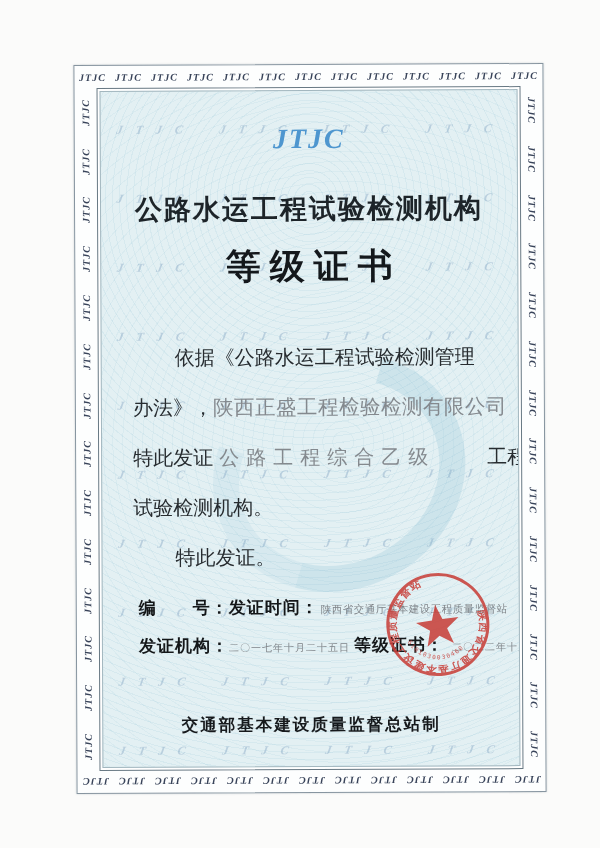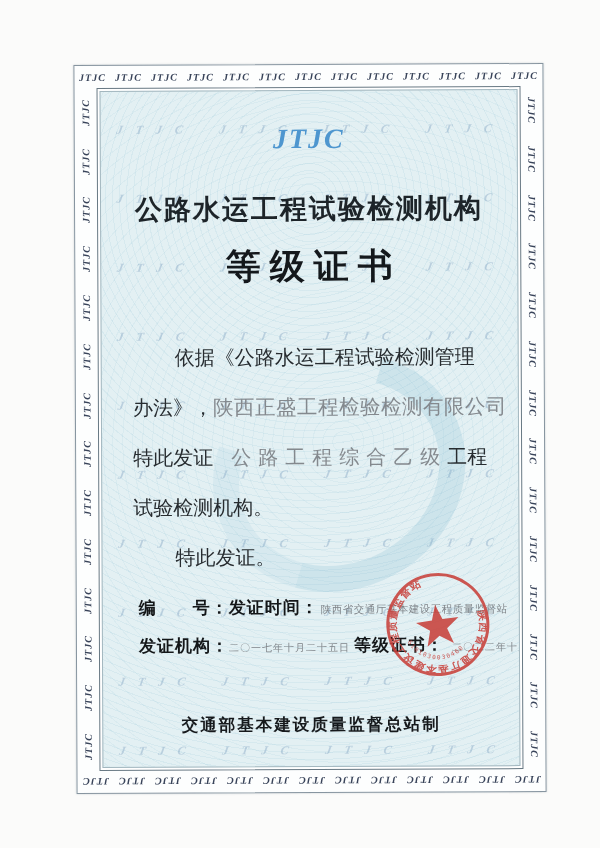--- a/index.html
+++ b/index.html
@@ -57,22 +57,22 @@
         color:#4e96cf; font:bold italic 28px "Liberation Serif",serif; letter-spacing:2px; }
   .title1 { text-align:center; margin-top:36px;
         color:#1d2429; font-weight:bold; font-size:27px; letter-spacing:2px; }
   .title2 { text-align:center; margin-top:16px;
         color:#14181c; font-weight:bold; font-size:35px; letter-spacing:9px; text-indent:9px; }
   .body-text { margin:42px 28px 0 31px; color:#272c30; font-size:20px; }
   .bline { height:50px; line-height:50px; white-space:nowrap; }
   .indent { text-indent:2.1em; }
   .fill { color:#84898e; }
   .company { font-size:20.5px; letter-spacing:.5px; }
-  .grade { letter-spacing:7px; margin-left:18px; }
-  .suffix-gap { }
+  .grade { letter-spacing:7px; margin-left:6px; }
+  .suffix-gap { margin-left:52px; }
   
   .fields { margin:14px 18px 0 36px; color:#141719;
         font-family:"Liberation Sans","DejaVu Sans",sans-serif; }
   .frow { display:flex; align-items:baseline; white-space:nowrap; height:38px; }
   .flabel { font-weight:bold; font-size:17px; letter-spacing:1px; }
   .fvalue { color:#7e8388; font-family:"Liberation Serif",serif; }
   .v-number { font-size:17px; letter-spacing:2px; margin-left:6px; margin-right:22px; }
   .v-issuer { font-size:10.5px; letter-spacing:.5px; margin-left:2px; }
   .v-date   { font-size:10px; letter-spacing:1px; margin-right:4px; }
   

